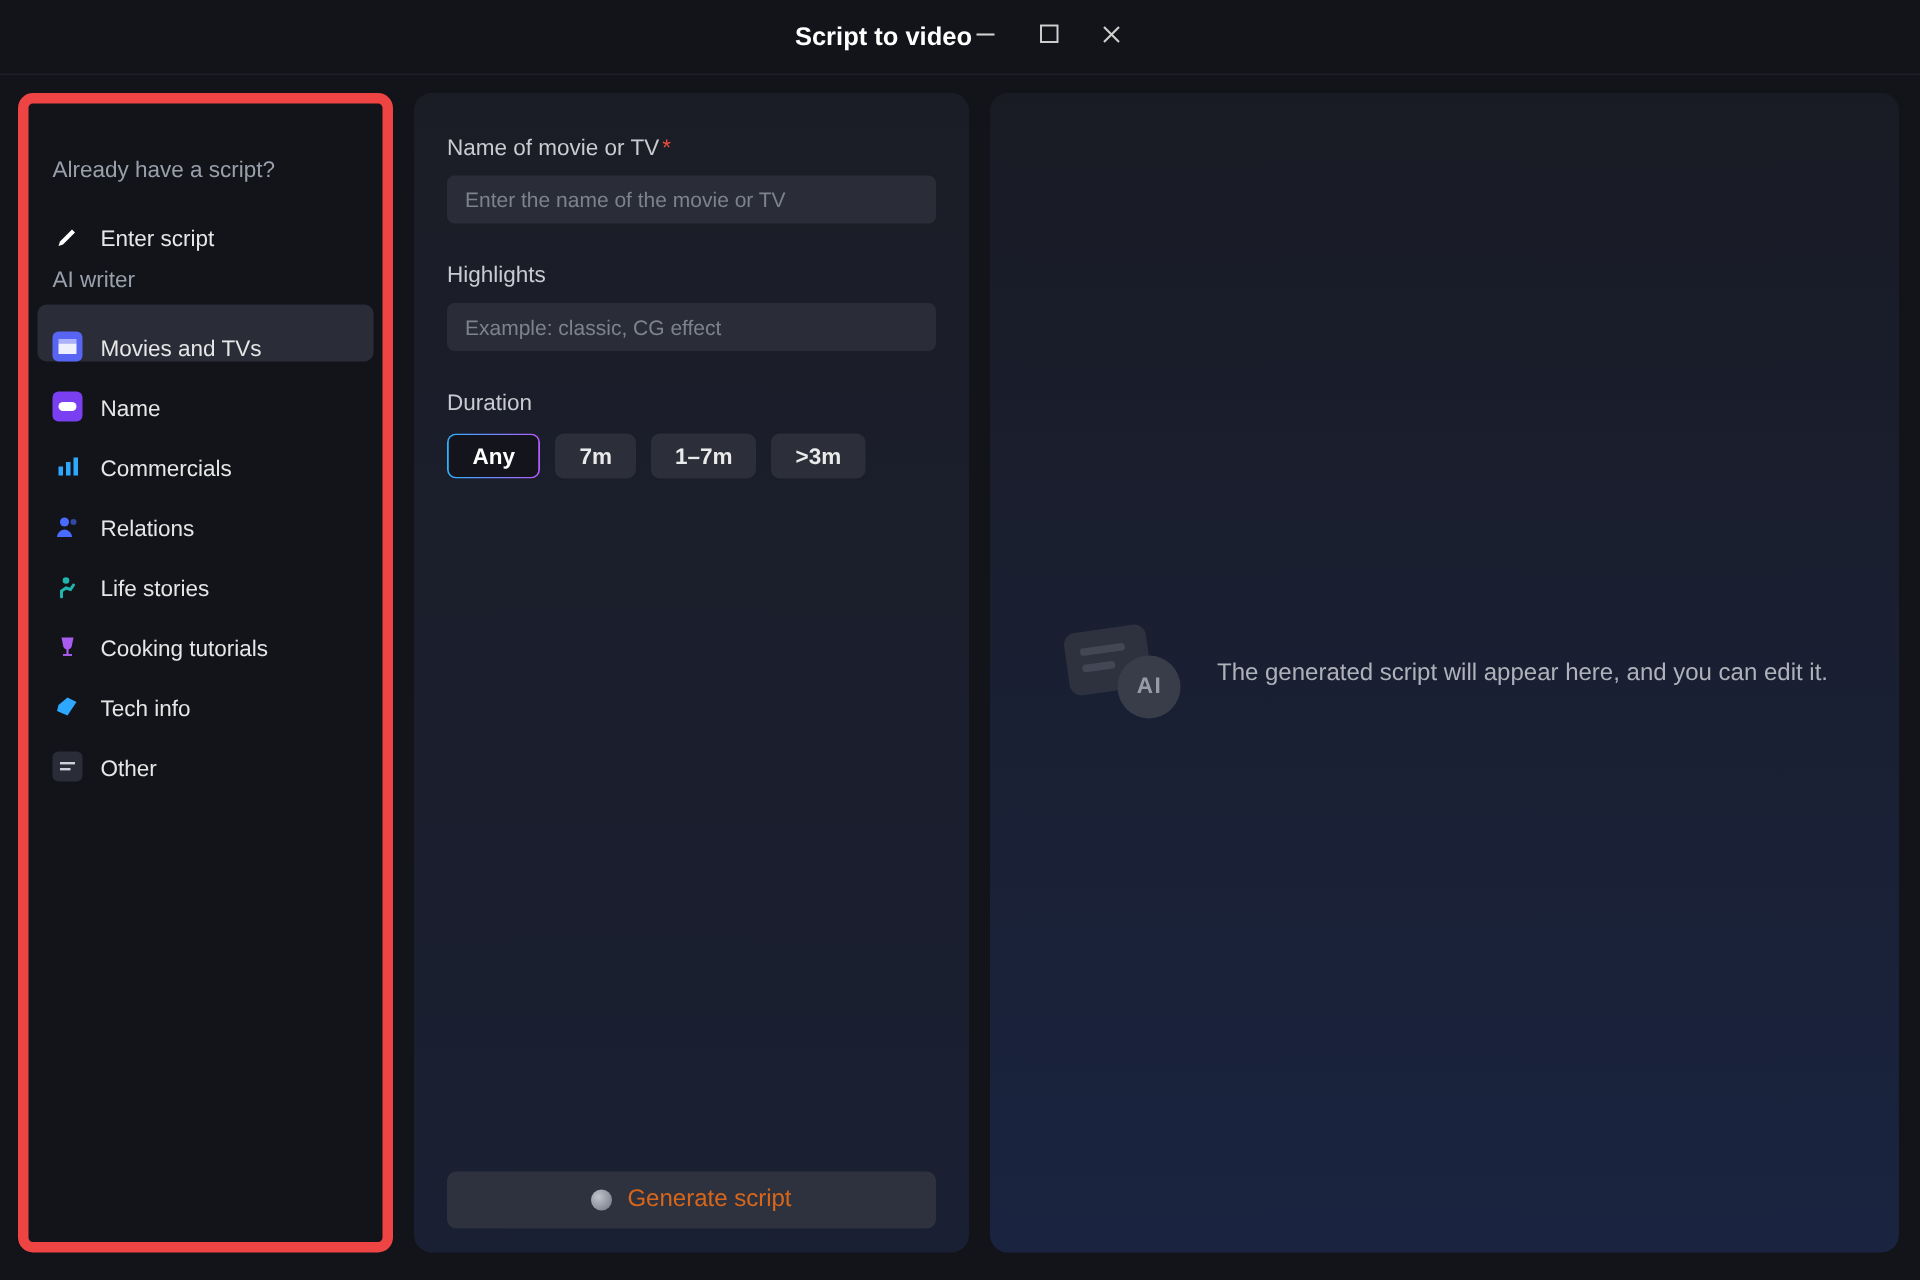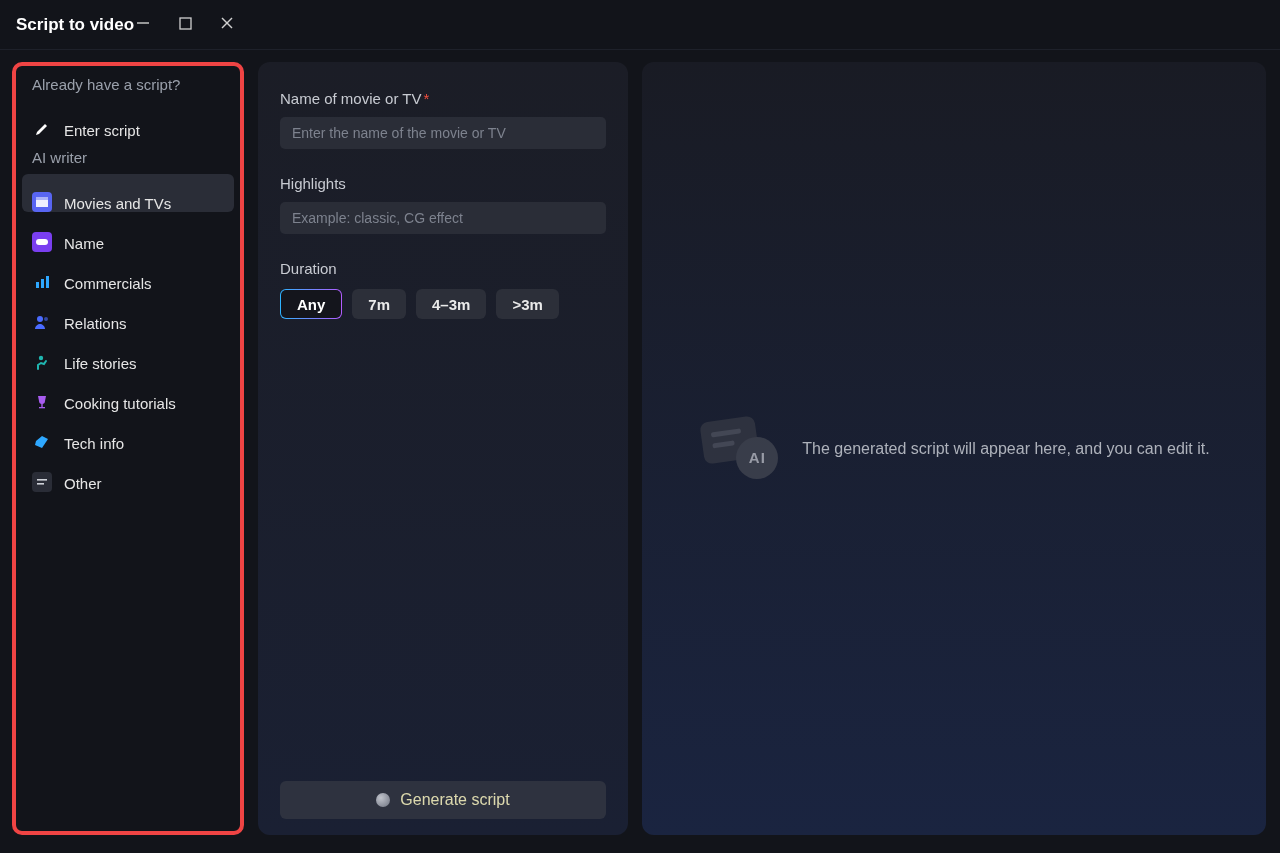--- a/index.html
+++ b/index.html
@@ -8,34 +8,34 @@
     background:#0d0d0d;
     font-family: "Segoe UI", Arial, sans-serif;
     color:#e6e6e6; overflow:hidden;
   }
   .window {
     width:1280px; height:853px; background:#12141a;
     display:flex; flex-direction:column;
   }
   .titlebar {
     height:50px; display:flex; align-items:center;
-    justify-content:flex-start; padding:0 16px;
+    justify-content:center; padding:0 16px;
     border-bottom:1px solid #1e212a;
   }
   .titlebar .title { font-size:17px; font-weight:600; color:#fff;}
   .win-controls { display:flex; gap:24px; align-items:center; }
   .win-controls span {
     width:18px; text-align:center; color:#d0d0d0; font-size:15px;
     cursor:pointer;
   }
   .body { flex:1; display:flex; gap:14px; padding:12px 14px 18px 12px; }
   
   .sidebar {
-    width:232px; border:4px solid #ef4444; border-radius:10px;
-    padding:2px 6px 14px 6px;
+    width:250px; border:7px solid #ef4444; border-radius:10px;
+    padding:28px 6px 14px 6px;
   }
   .side-label {
     color:#9aa0ab; font-size:15px; padding:8px 10px 6px 10px;
   }
   .side-item {
     display:flex; align-items:flex-end; gap:12px;
     height:38px; padding:0 10px; margin:2px 0;
     color:#e6e6e6; font-size:15px;
     border-radius:6px; cursor:pointer;
   }
@@ -70,21 +70,21 @@
     background:#14151c;
     border:1px solid transparent;
     background-image:linear-gradient(#14151c,#14151c),linear-gradient(90deg,#2db4ff,#b35cff);
     background-origin:border-box; background-clip:padding-box,border-box;
     color:#fff;
   }
   .form-spacer { flex:1; }
   .generate-btn {
     height:38px; background:#323642; border-radius:6px;
     display:flex; align-items:center; justify-content:center; gap:10px;
-    color:#fef9c3; font-size:16px; cursor:pointer; font-weight:500;
+    color:#f97316; font-size:16px; cursor:pointer; font-weight:500;
     opacity:.85;
   }
   .generate-btn .dot {
     width:14px; height:14px; border-radius:50%;
     background:radial-gradient(circle at 35% 35%,#dfe1e8,#7d828e);
   }
   
   .output-panel {
     flex:1; background:linear-gradient(180deg,#191b24 0%,#1a2440 100%);
     border-radius:12px; display:flex; flex-direction:row;
@@ -249,21 +249,21 @@
         <input class="text-input" placeholder="Example: classic, CG effect" style="">
       </div>
 
       <div class="gap"></div>
 
       <div>
         <div class="fld-label">Duration</div>
         <div class="duration-row">
           <div class="dur-btn active">Any</div>
           <div class="dur-btn">7m</div>
-          <div class="dur-btn">4–3m</div>
+          <div class="dur-btn">1–7m</div>
           <div class="dur-btn">&gt;3m</div>
         </div>
       </div>
 
       <div class="form-spacer"></div>
 
       <div class="generate-btn">
         <span class="dot"></span>
         <span>Generate script</span>
       </div>

